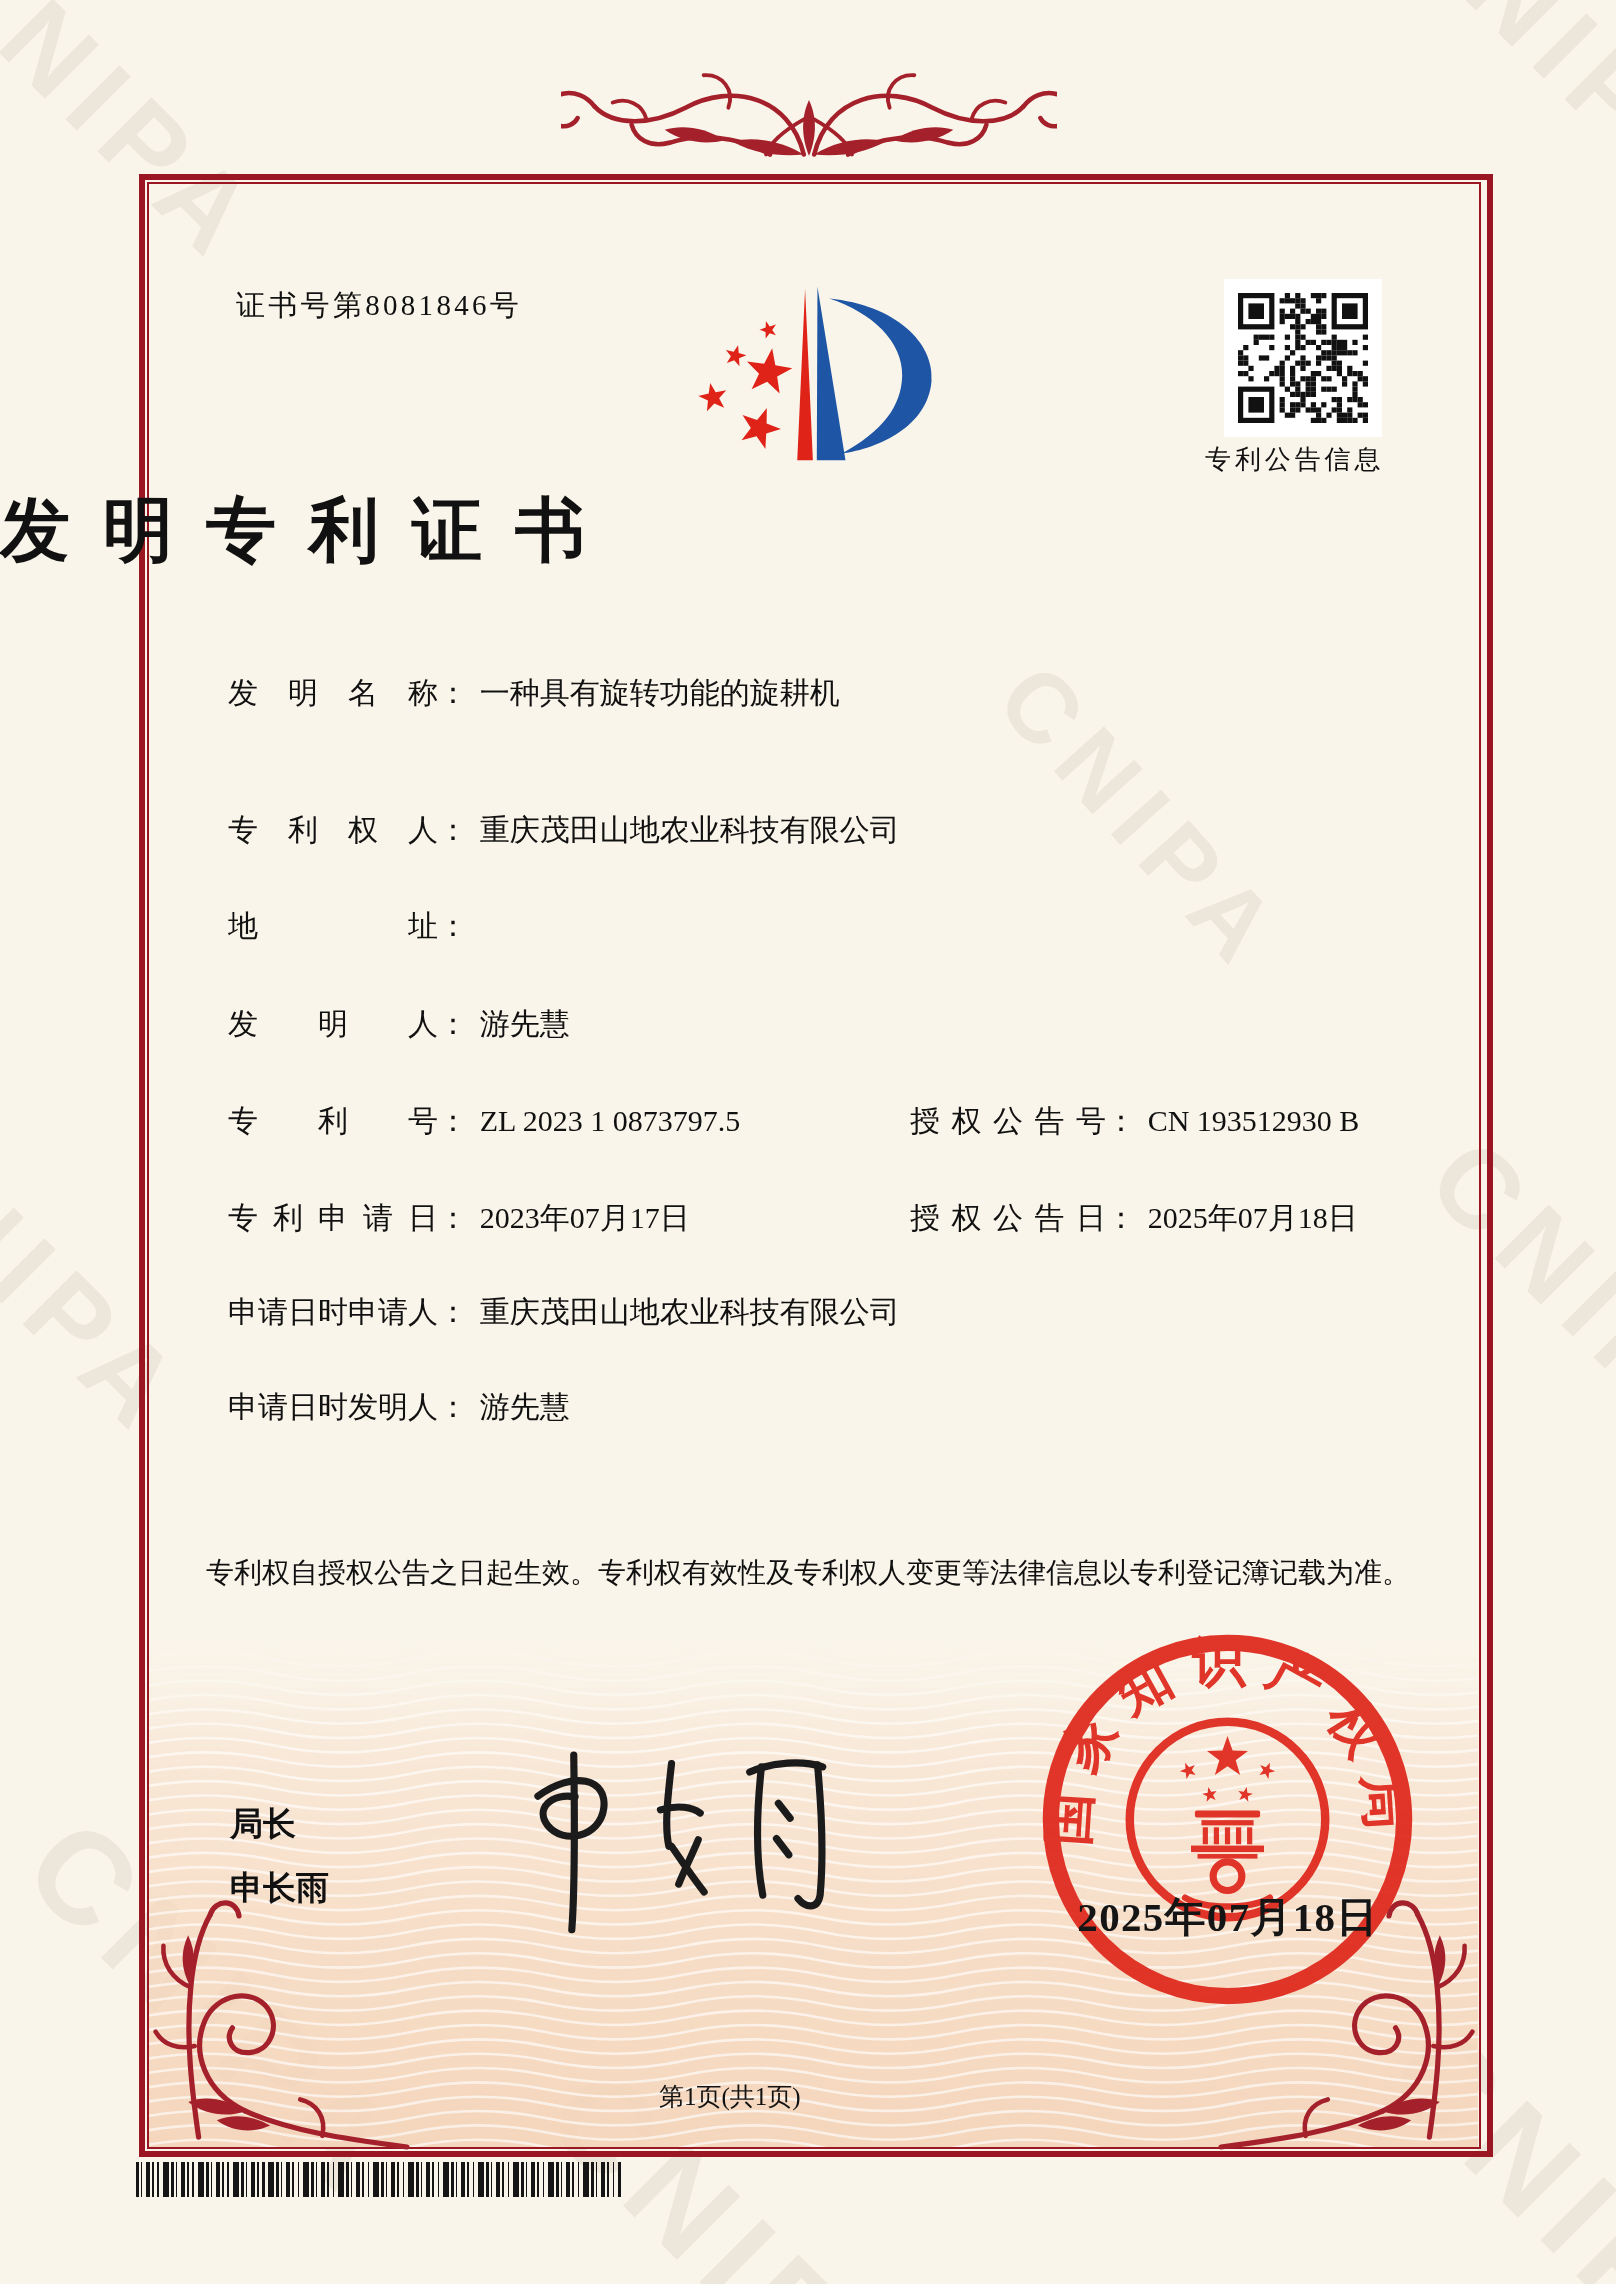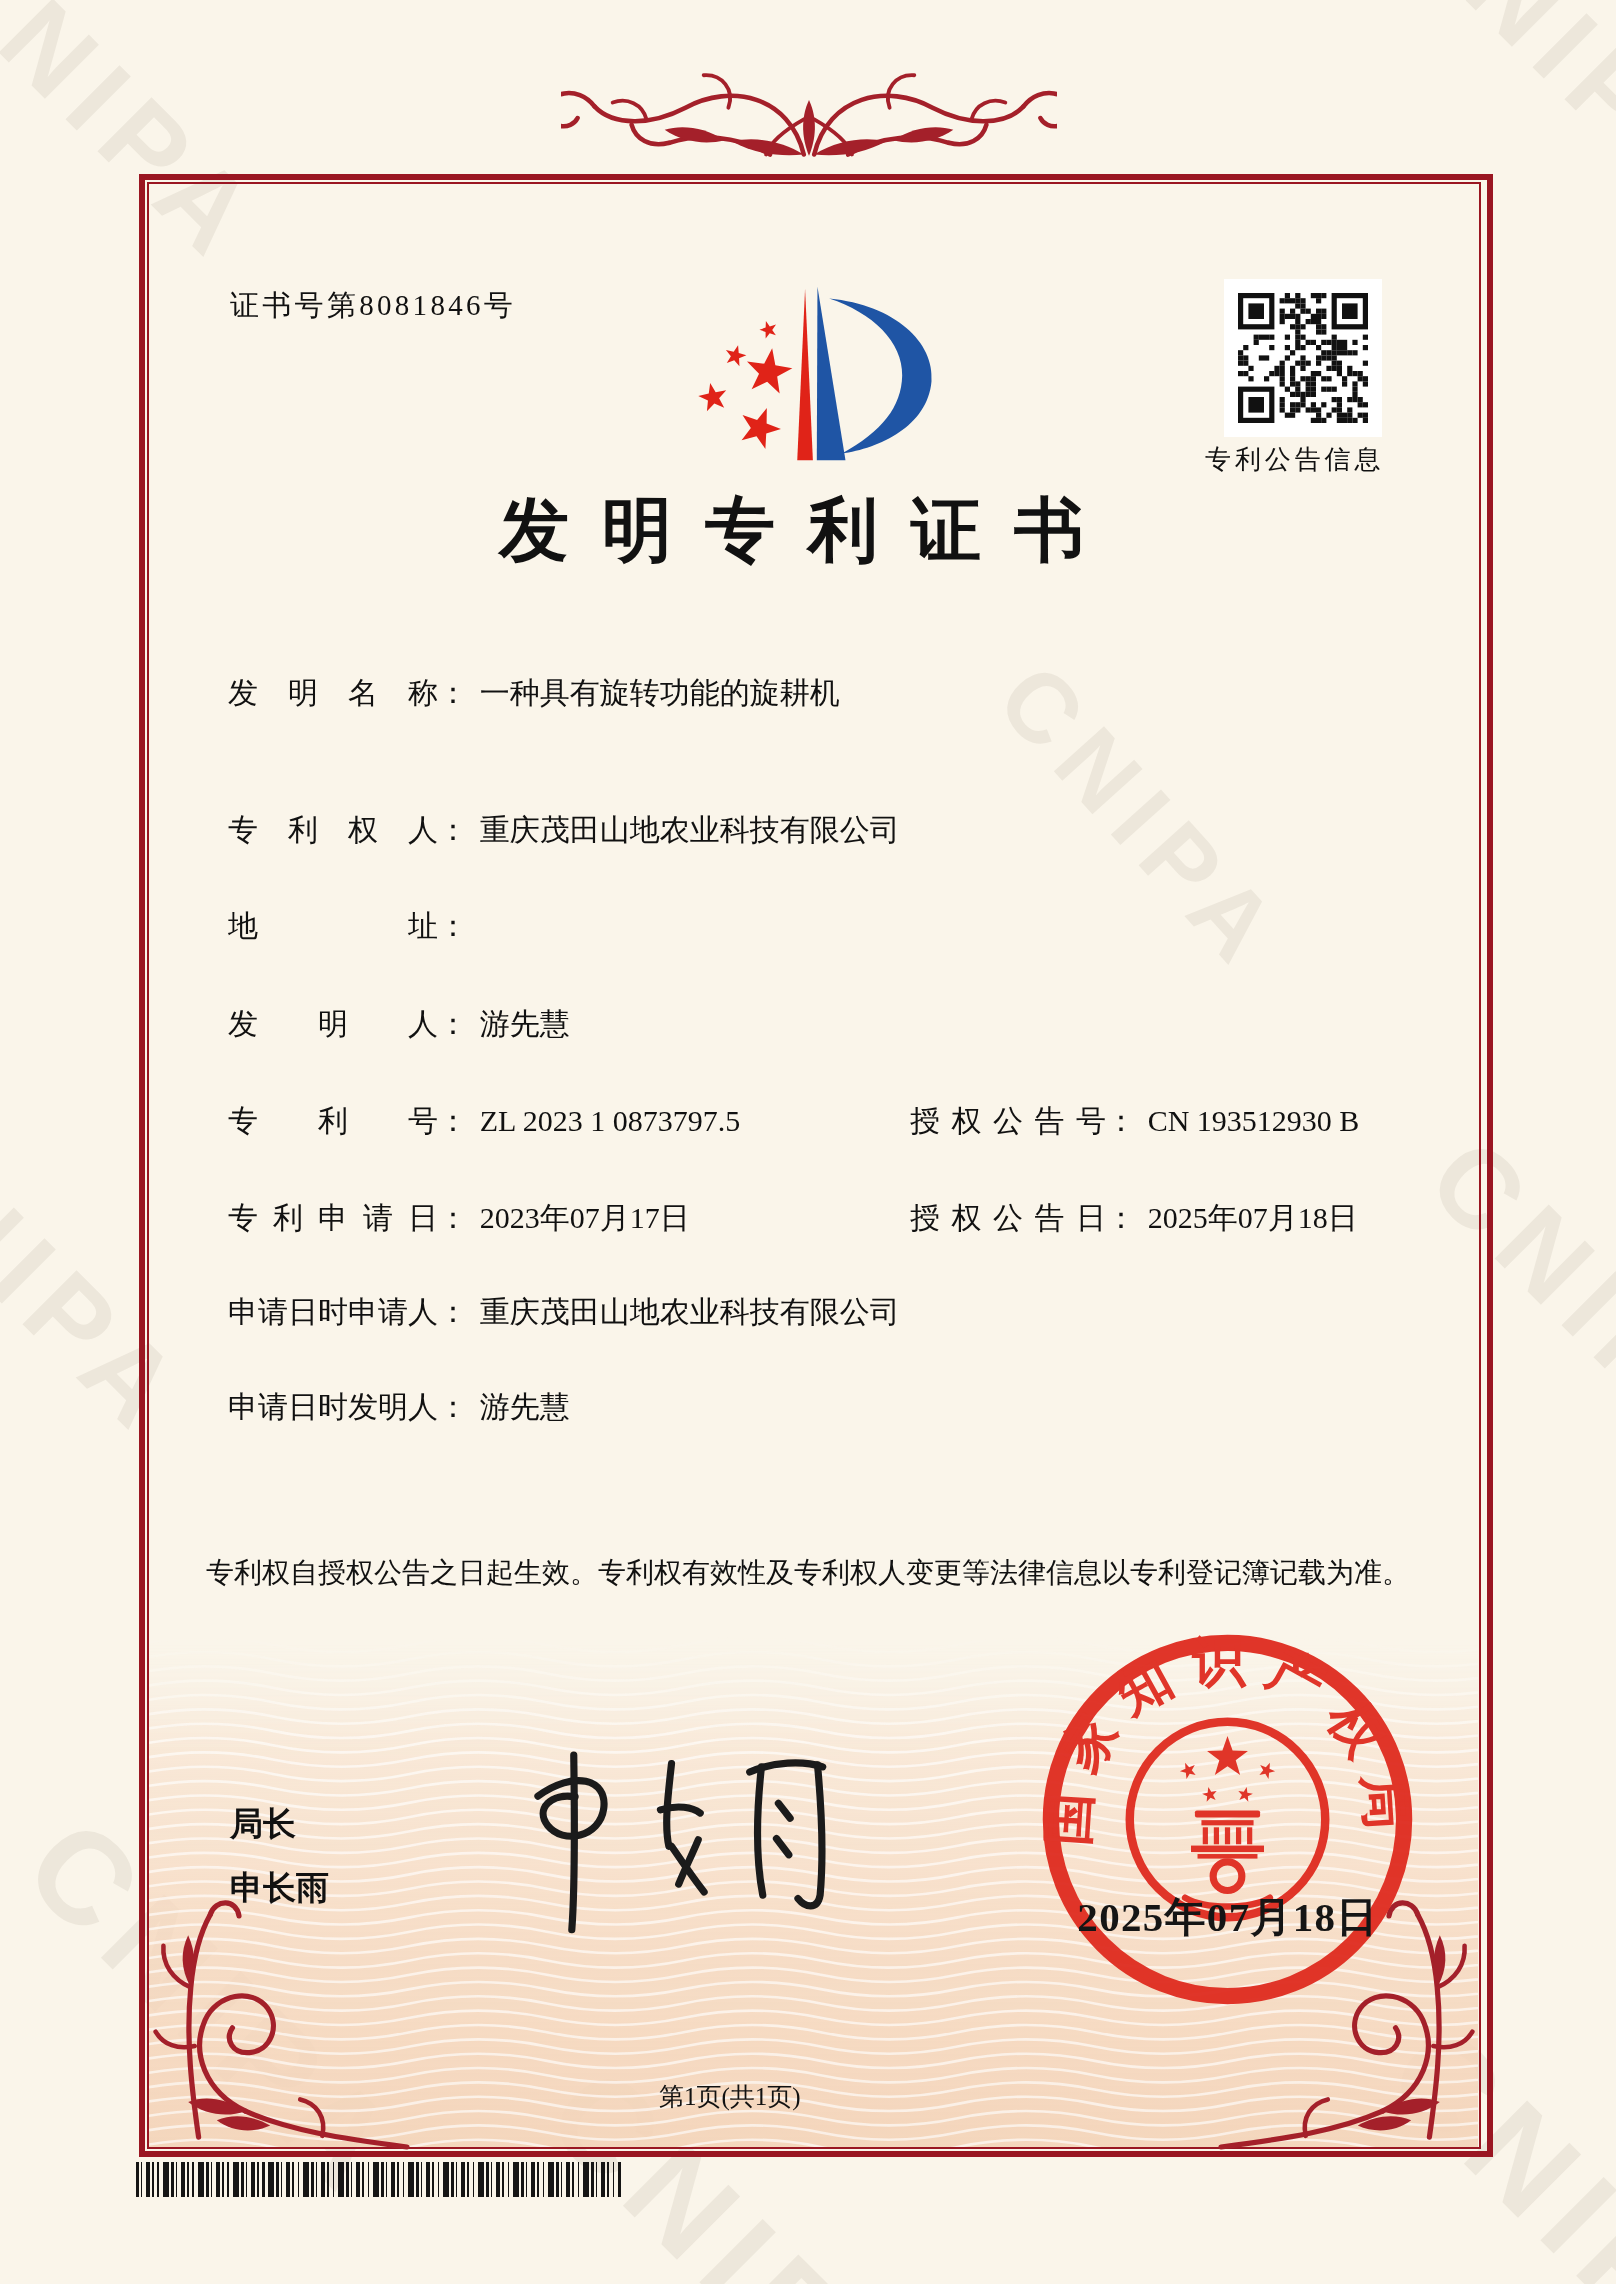--- a/index.html
+++ b/index.html
@@ -26,27 +26,27 @@
             mask-image:linear-gradient(180deg, transparent 0px, #000 117px);
   }
   .waves svg { position:absolute; left:0; top:0; }
   
   .frame-outer { position:absolute; left:139px; top:174px; width:1354px; height:1983px;
                  border:6.5px solid #9a1622; z-index:3; }
   .frame-inner { position:absolute; left:147px; top:182px; width:1334px; height:1967px;
                  border:2px solid #9a1622; z-index:3; }
   .orn { position:absolute; z-index:4; }
   
-  .cert-no { position:absolute; left:230px; top:286px; font-size:29px; letter-spacing:3.3px; z-index:5; }
+  .cert-no { position:absolute; left:236px; top:286px; font-size:29px; letter-spacing:3.3px; z-index:5; }
   .logo { position:absolute; left:685px; top:279px; z-index:5; }
   .qr-box { position:absolute; left:1224px; top:279px; width:158px; height:158px; background:#ffffff; z-index:5; }
   .qr-box svg { position:absolute; left:13.7px; top:13.7px; }
   .qr-caption { position:absolute; left:1205px; top:442px; width:197px; text-align:left;
                 font-size:26px; letter-spacing:3.9px; z-index:5; }
-  .title { position:absolute; left:0; right:0; top:484px; text-align:center;
+  .title { position:absolute; left:0; right:0; top:484px; text-align:left;
            font-size:70px; font-weight:bold; letter-spacing:33px; white-space:nowrap; z-index:5; }
   
   .row { position:absolute; left:228px; display:flex; align-items:baseline;
          font-size:30px; line-height:1.3; white-space:nowrap; z-index:5; }
   .row.rcol { left:910px; }
   .lab  { width:210px; display:inline-block; }
   .lab2 { width:196px; display:inline-block; }
   .colon{ margin-right:3.9px; }
   .val  { margin-left:7.8px; }
   

